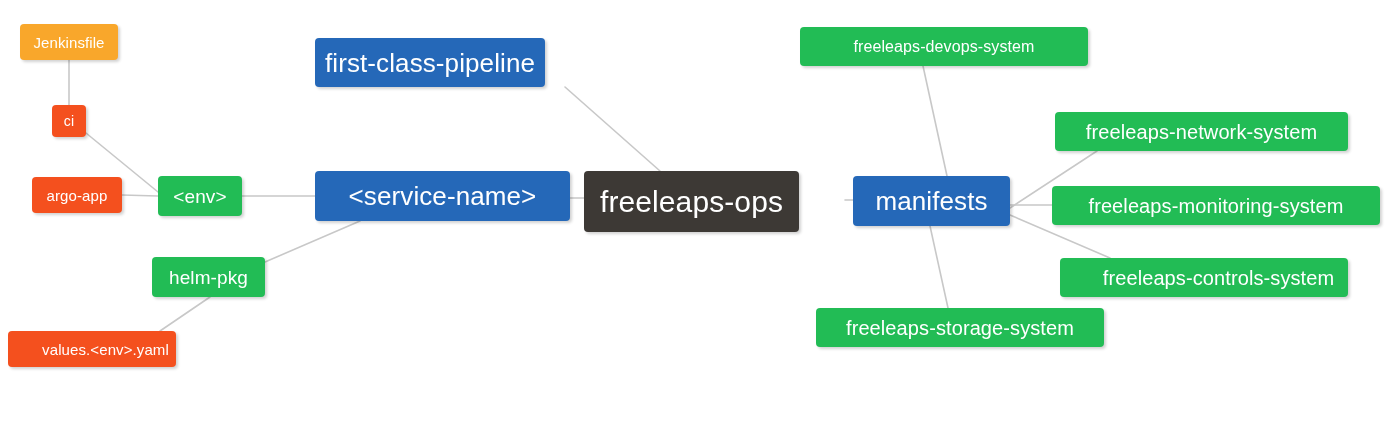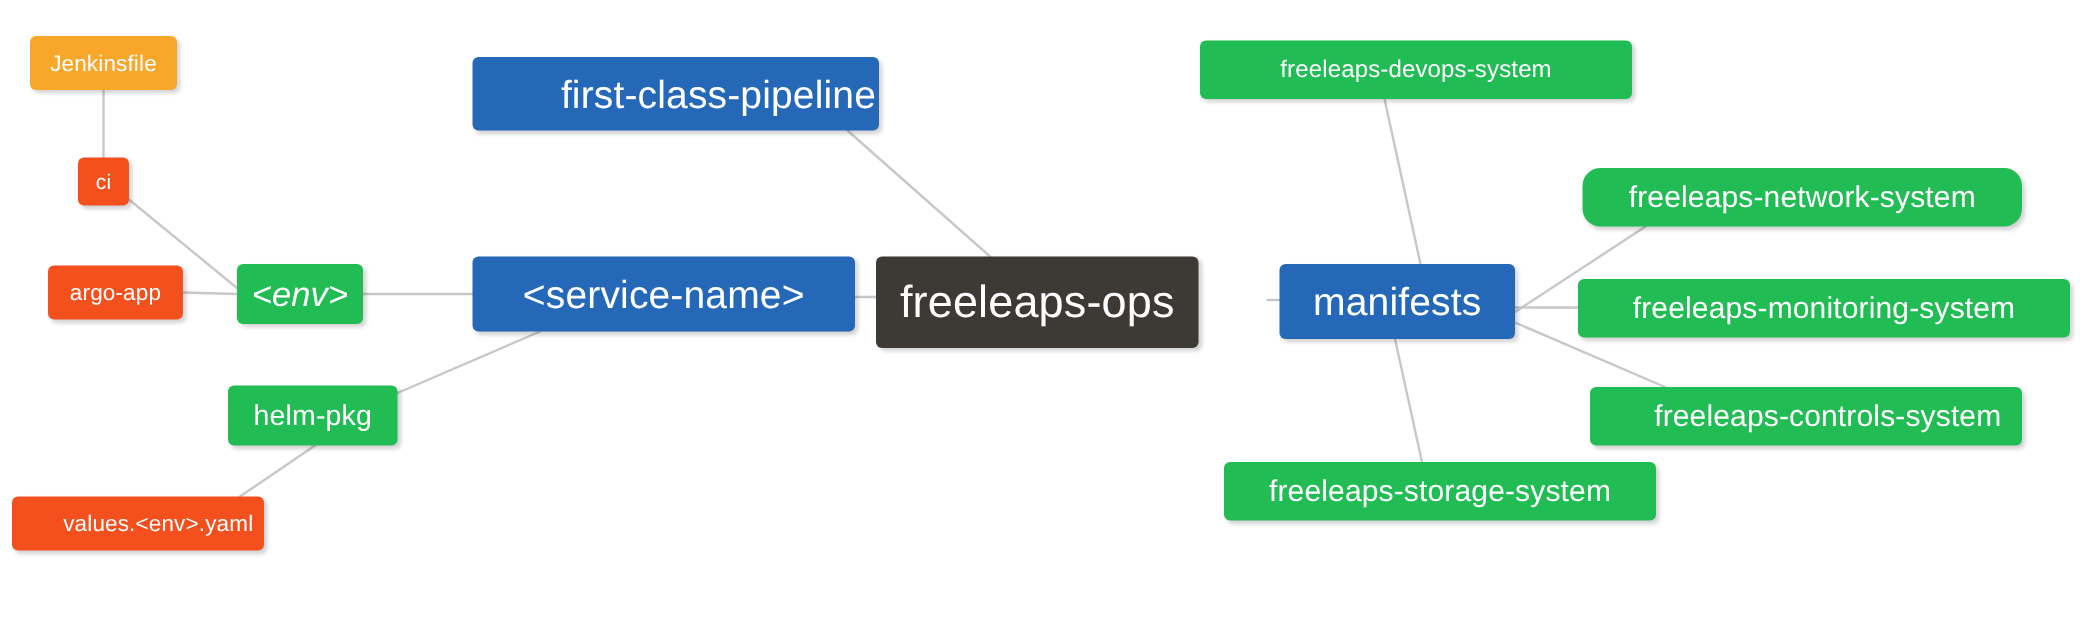--- a/index.html
+++ b/index.html
@@ -70,45 +70,45 @@
   <div id="nodes-layer">
       <div class="node" style="left: 20px; top: 24px; width: 98px; height: 36px; background: rgb(249, 167, 43); font-size: 15px;">
         <span class="node-label">Jenkinsfile</span>
       </div>
       <div class="node" style="left: 52px; top: 105px; width: 34px; height: 32px; background: rgb(244, 80, 30); font-size: 14px;">
         <span class="node-label">ci</span>
       </div>
       <div class="node" style="left: 32px; top: 177px; width: 90px; height: 36px; background: rgb(244, 80, 30); font-size: 15px;">
         <span class="node-label">argo-app</span>
       </div>
-      <div class="node" style="left: 158px; top: 176px; width: 84px; height: 40px; background: rgb(34, 188, 85); font-size: 23px; font-style: italic;">
+      <div class="node" style="left: 158px; top: 176px; width: 84px; height: 40px; background: rgb(34, 188, 85); font-size: 19px;">
         <span class="node-label">&lt;env&gt;</span>
       </div>
       <div class="node" style="left: 152px; top: 257px; width: 113px; height: 40px; background: rgb(34, 188, 85); font-size: 19px;">
         <span class="node-label">helm-pkg</span>
       </div>
       <div class="node" style="left: 8px; top: 331px; width: 168px; height: 36px; background: rgb(244, 80, 30); font-size: 15px; padding-left: 27px;">
         <span class="node-label">values.&lt;env&gt;.yaml</span>
       </div>
-      <div class="node" style="left: 315px; top: 38px; width: 271px; height: 49px; background: rgb(37, 104, 184); font-size: 26px; justify-content: flex-end;">
+      <div class="node" style="left: 315px; top: 38px; width: 230px; height: 49px; background: rgb(37, 104, 184); font-size: 26px;">
         <span class="node-label">first-class-pipeline</span>
       </div>
       <div class="node" style="left: 315px; top: 171px; width: 255px; height: 50px; background: rgb(37, 104, 184); font-size: 26px;">
         <span class="node-label">&lt;service-name&gt;</span>
       </div>
       <div class="node" style="left: 584px; top: 171px; width: 215px; height: 61px; background: rgb(61, 57, 53); font-size: 30px;">
         <span class="node-label">freeleaps-ops</span>
       </div>
       <div class="node" style="left: 853px; top: 176px; width: 157px; height: 50px; background: rgb(37, 104, 184); font-size: 26px;">
         <span class="node-label">manifests</span>
       </div>
       <div class="node" style="left: 800px; top: 27px; width: 288px; height: 39px; background: rgb(34, 188, 85); font-size: 16px;">
         <span class="node-label">freeleaps-devops-system</span>
       </div>
-      <div class="node" style="left: 1055px; top: 112px; width: 293px; height: 39px; background: rgb(34, 188, 85); font-size: 20px; border-radius: 12px;">
+      <div class="node" style="left: 1055px; top: 112px; width: 293px; height: 39px; background: rgb(34, 188, 85); font-size: 20px;">
         <span class="node-label">freeleaps-network-system</span>
       </div>
       <div class="node" style="left: 1052px; top: 186px; width: 328px; height: 39px; background: rgb(34, 188, 85); font-size: 20px;">
         <span class="node-label">freeleaps-monitoring-system</span>
       </div>
       <div class="node" style="left: 1060px; top: 258px; width: 288px; height: 39px; background: rgb(34, 188, 85); font-size: 20px; padding-left: 29px;">
         <span class="node-label">freeleaps-controls-system</span>
       </div>
       <div class="node" style="left: 816px; top: 308px; width: 288px; height: 39px; background: rgb(34, 188, 85); font-size: 20px;">
         <span class="node-label">freeleaps-storage-system</span>

